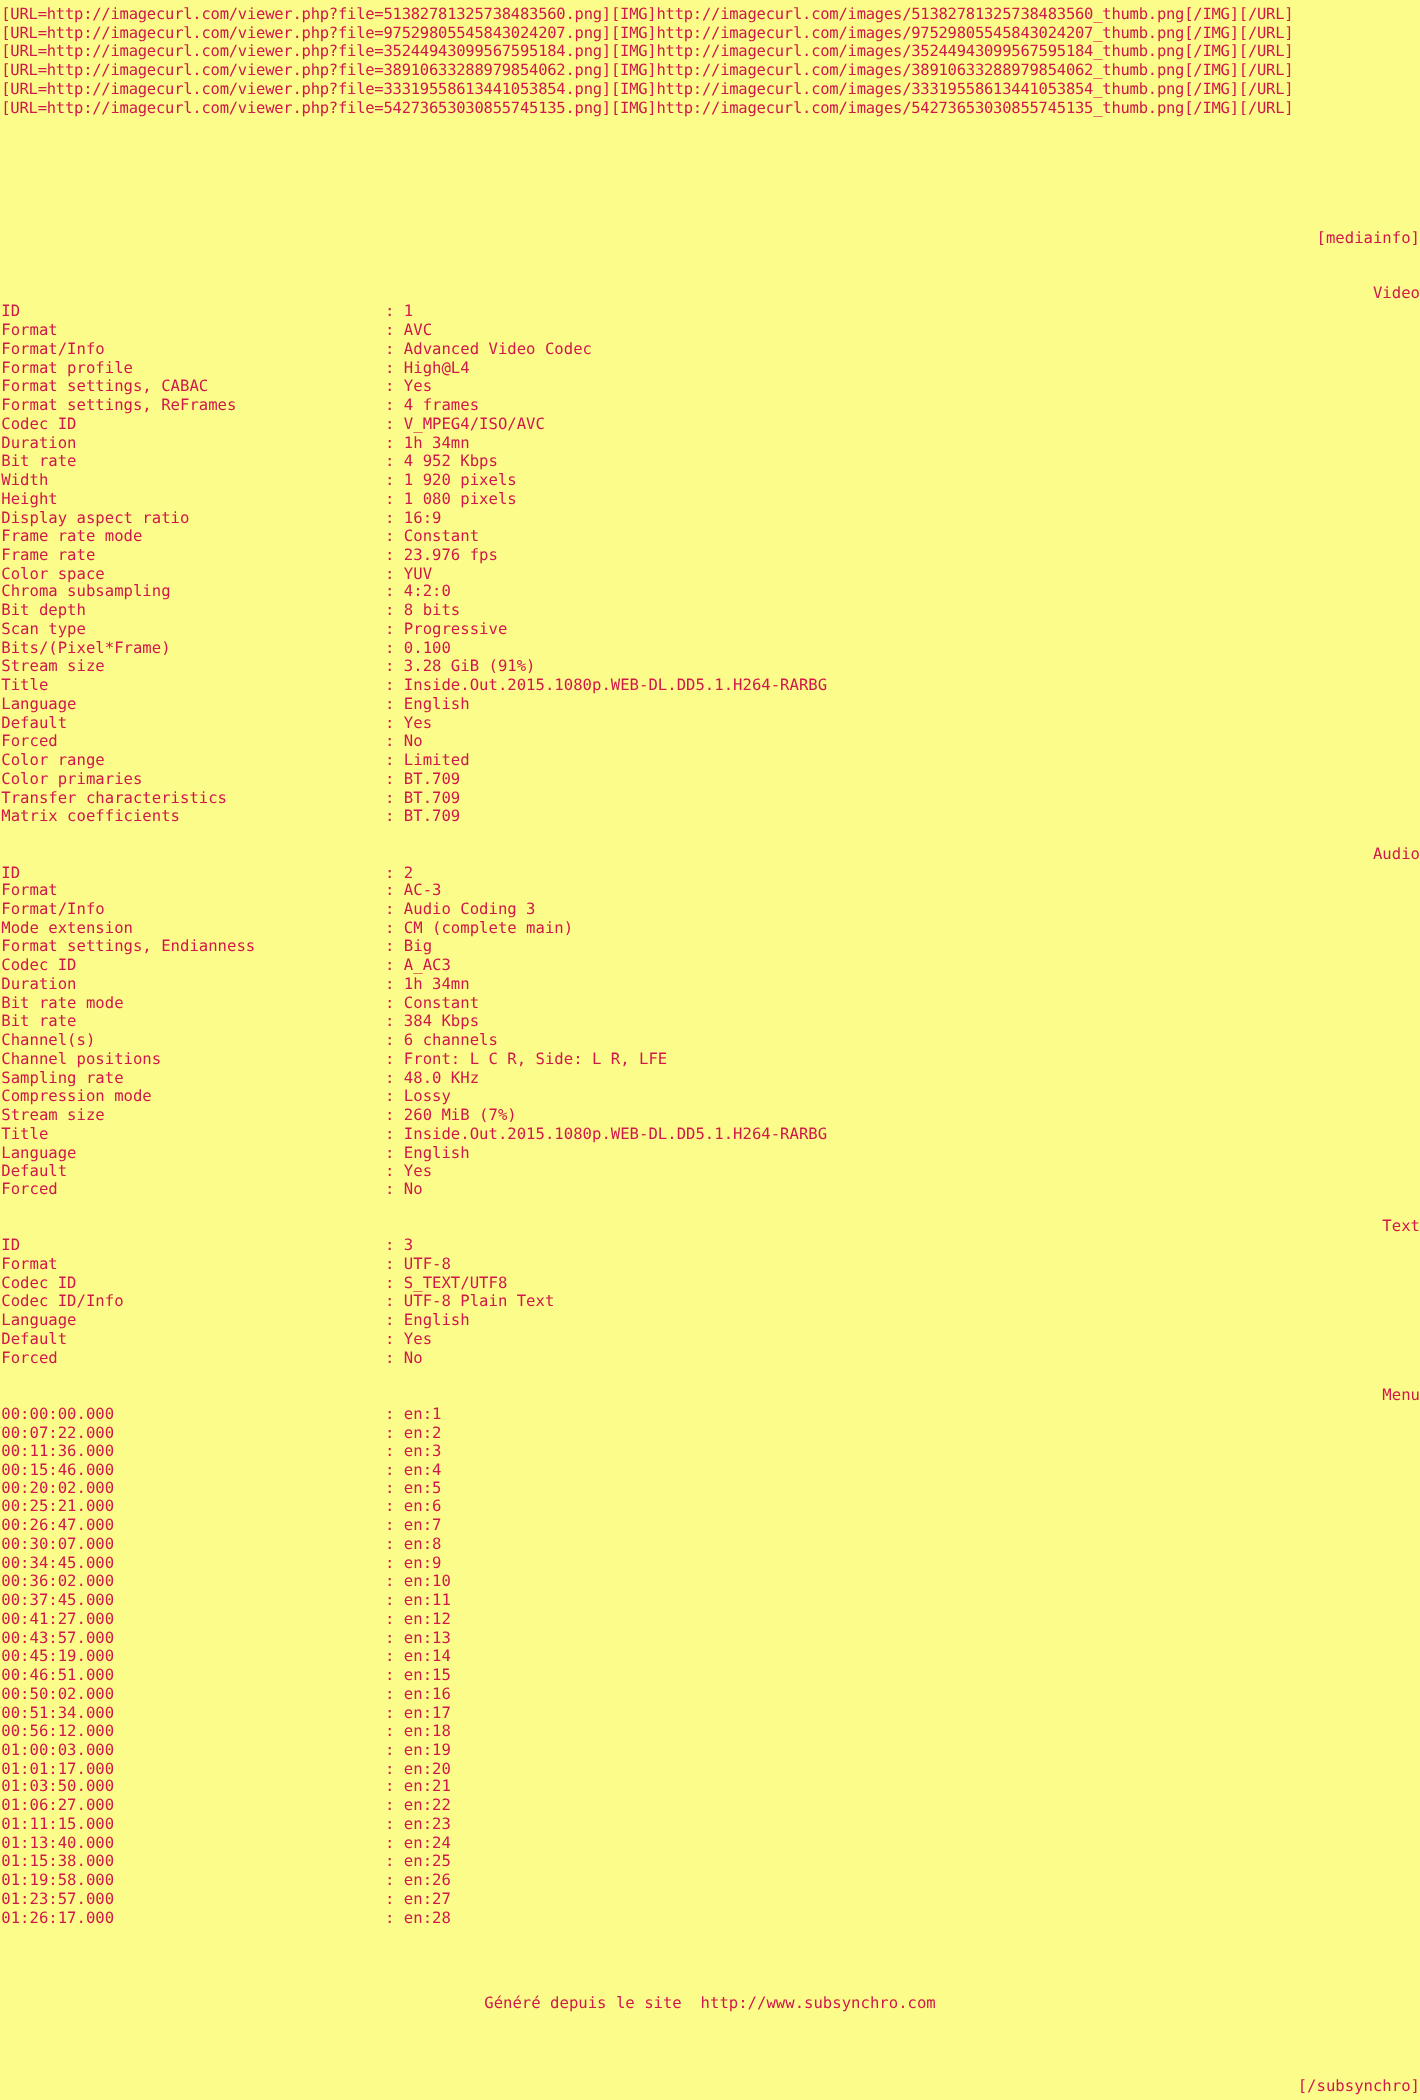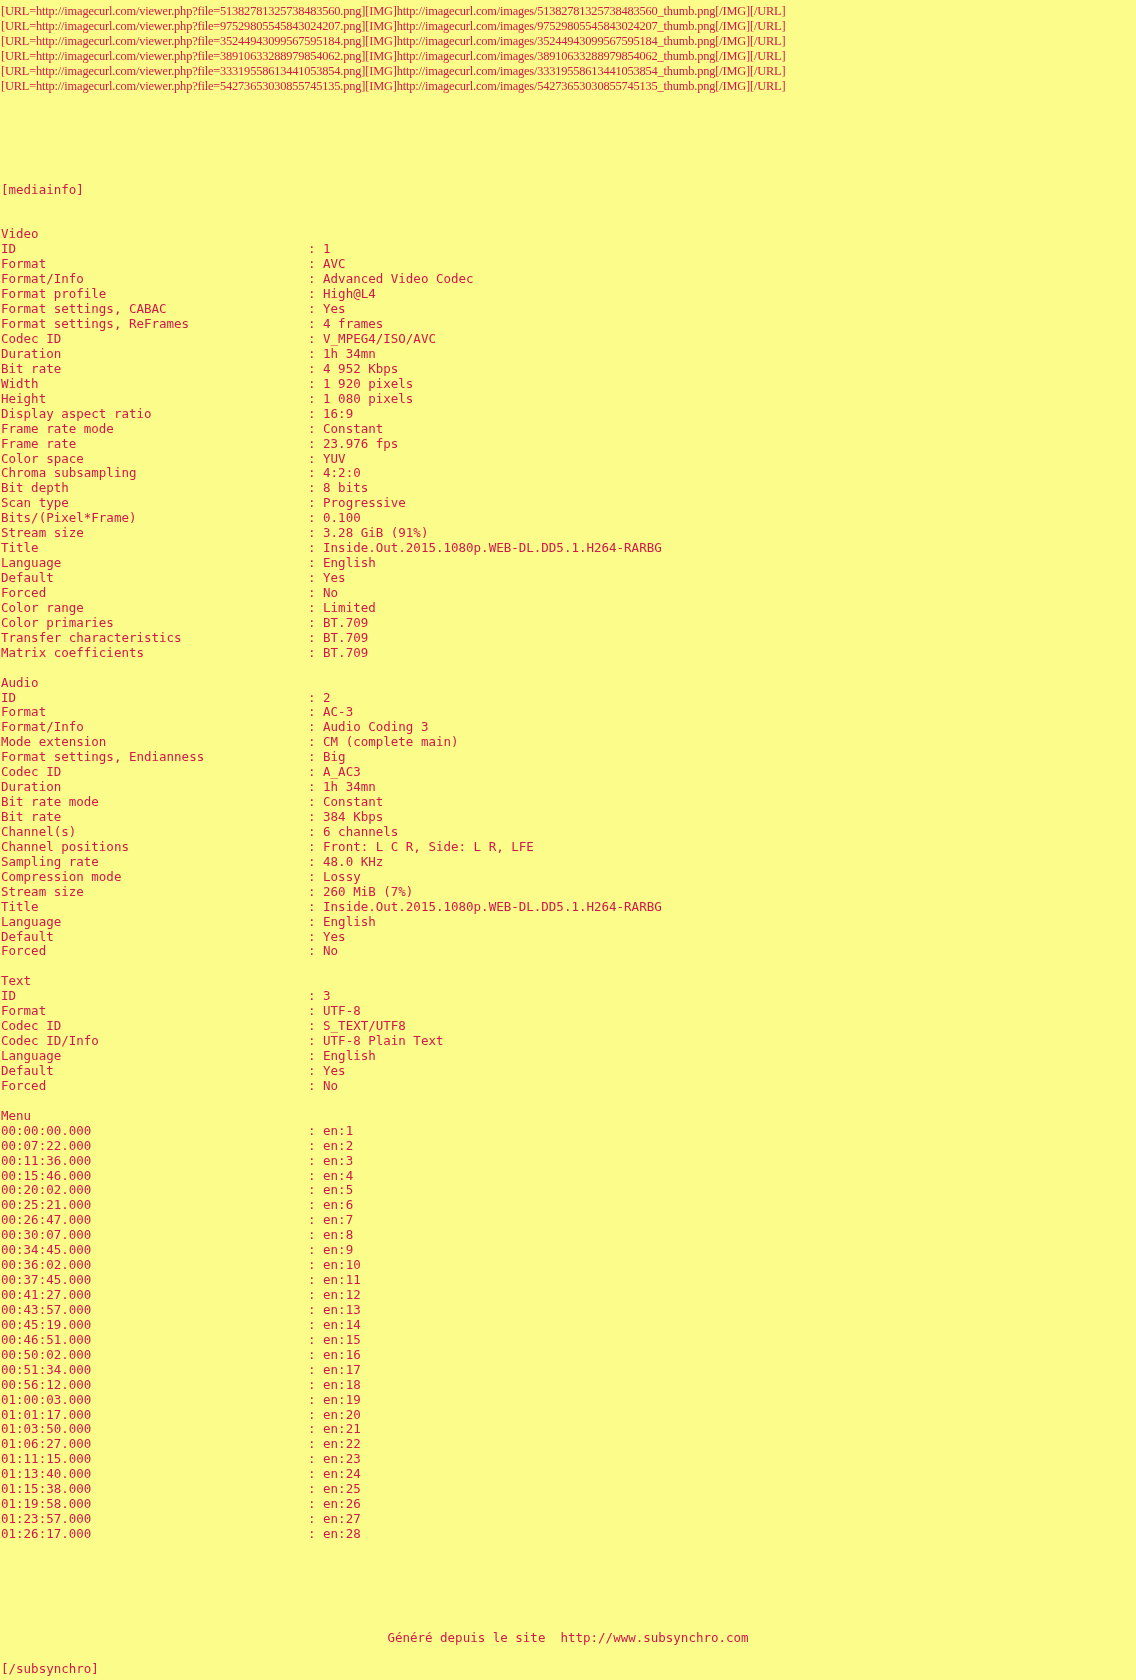--- a/index.html
+++ b/index.html
@@ -22,52 +22,51 @@
     min-height: 1680px;
     padding: 0;
     box-sizing: border-box;
   }
   .urlblock {
     padding: 4px 0 0 1px;
     white-space: pre;
     letter-spacing: -0.18px;
     font-size: 12.4px;
     line-height: 14.95px;
-    font-family: Liberation Serif, serif;
   }
   .urlline { white-space: pre; }
   .spacer-lg { height: 59px; }
   .spacer-sm { height: 14.95px; }
   .mediablock {
     padding-left: 1px;
     white-space: pre;
     letter-spacing: 0px;
   }
   .row {
     white-space: pre;
     height: 14.95px;
   }
   .tag, .sect {
     white-space: pre;
     height: 14.95px;
+    text-align: right;
   }
   .key {
     display: inline-block;
     width: 307px;
     white-space: pre;
   }
   .footer {
     position: absolute;
     left: 0;
     top: 1595px;
     width: 1136px;
     text-align: center;
     white-space: pre;
     font-size: 12.5px;
-    margin-top: 36px;
   }
 </style>
 </head>
 <body>
 
 <div class="page">
 
   <div class="urlblock" id="url-list"><div class="urlline">[URL=http://imagecurl.com/viewer.php?file=51382781325738483560.png][IMG]http://imagecurl.com/images/51382781325738483560_thumb.png[/IMG][/URL]</div><div class="urlline">[URL=http://imagecurl.com/viewer.php?file=97529805545843024207.png][IMG]http://imagecurl.com/images/97529805545843024207_thumb.png[/IMG][/URL]</div><div class="urlline">[URL=http://imagecurl.com/viewer.php?file=35244943099567595184.png][IMG]http://imagecurl.com/images/35244943099567595184_thumb.png[/IMG][/URL]</div><div class="urlline">[URL=http://imagecurl.com/viewer.php?file=38910633288979854062.png][IMG]http://imagecurl.com/images/38910633288979854062_thumb.png[/IMG][/URL]</div><div class="urlline">[URL=http://imagecurl.com/viewer.php?file=33319558613441053854.png][IMG]http://imagecurl.com/images/33319558613441053854_thumb.png[/IMG][/URL]</div><div class="urlline">[URL=http://imagecurl.com/viewer.php?file=54273653030855745135.png][IMG]http://imagecurl.com/images/54273653030855745135_thumb.png[/IMG][/URL]</div></div>
 
   <div class="spacer-lg"></div>

